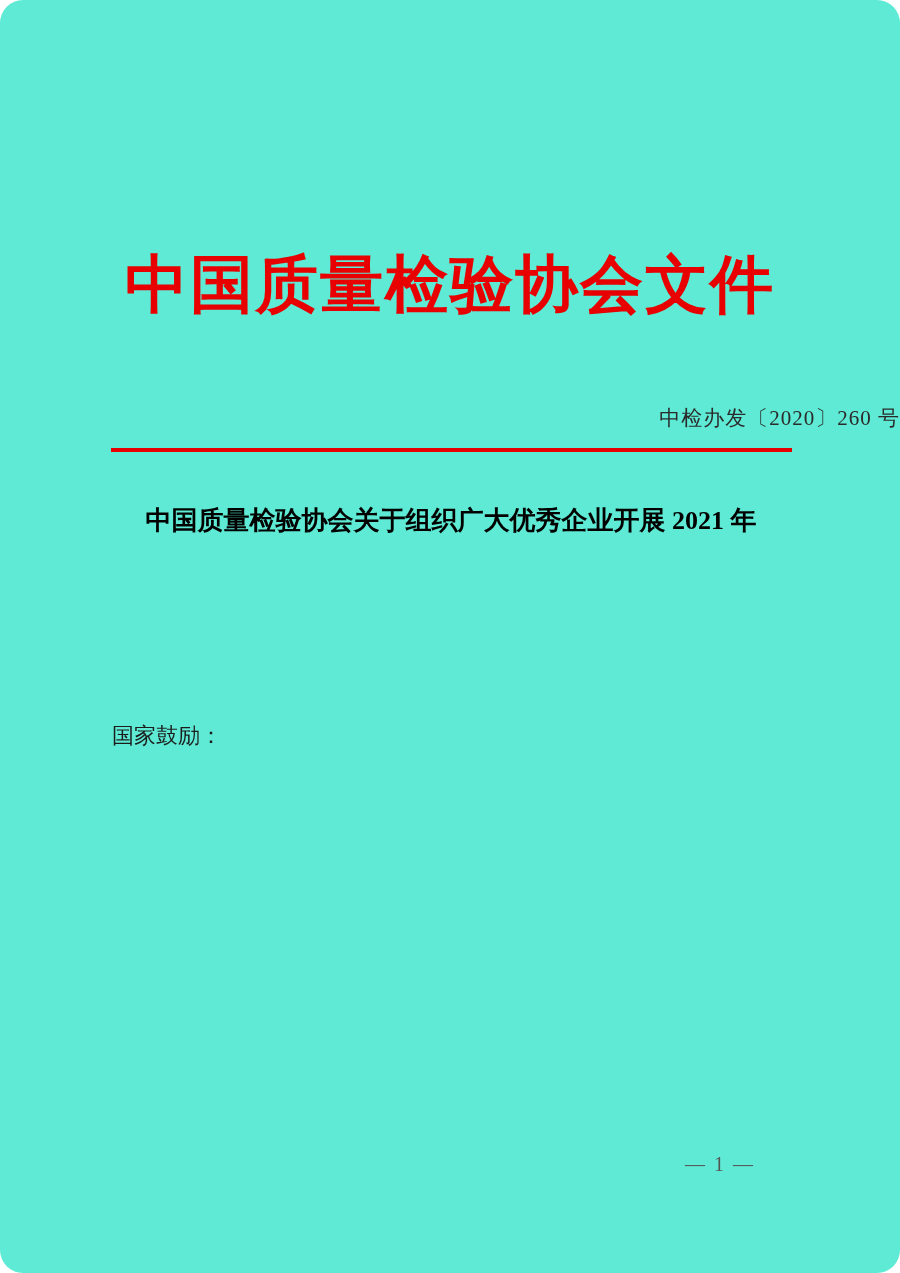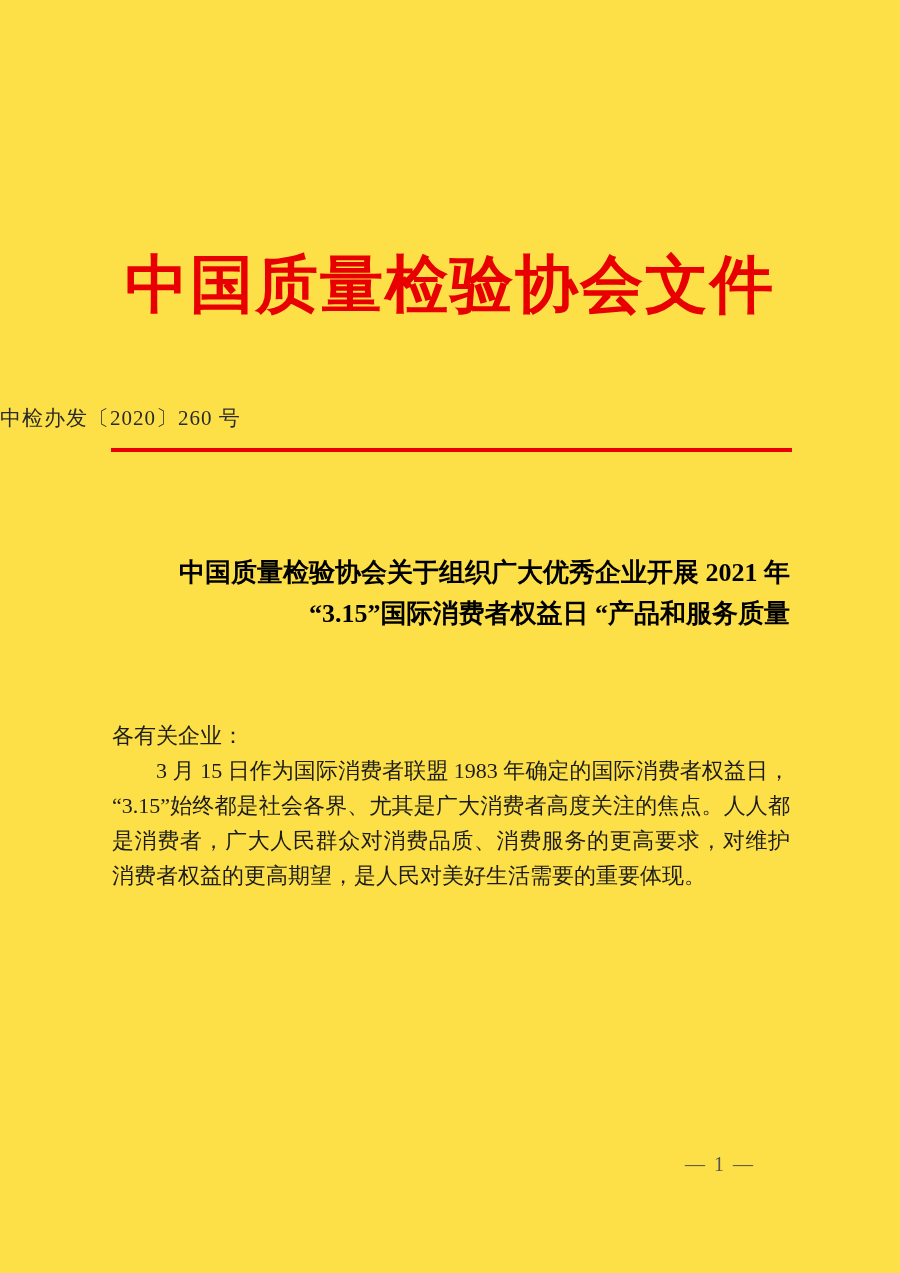--- a/index.html
+++ b/index.html
@@ -11,55 +11,56 @@
   html,body{background:#ffffff;}
   body{
     width:900px;height:1273px;
     position:relative;
     font-family:"Liberation Serif","DejaVu Serif",serif;
     color:var(--text-primary);
     overflow:hidden;
   }
   .page{
     position:absolute;inset:0;
-    background:#fde047;
+    background:#5eead4;
+    border-radius:23px;
   }
   
   .org-title{
     position:absolute;
     top:250px;left:0;right:0;
     text-align:center;
     font-size:63px;
     line-height:70px;
     font-weight:bold;
     letter-spacing:2px;
     color:var(--accent-red);
     white-space:nowrap;
   }
   .doc-number{
     position:absolute;
     top:404px;left:0;right:0;
-    text-align:left;
+    text-align:right;
     font-size:21px;
     line-height:28px;
     letter-spacing:1px;
     color:#2a2a2a;
     font-weight:normal;
   }
   .red-rule{
     position:absolute;
     top:448px;left:111px;
     width:681px;height:4px;
     background:var(--accent-red);
   }
   
   .doc-title{
     position:absolute;
-    top:552px;left:112px;width:678px;
-    text-align:right;
+    top:500px;left:112px;width:678px;
+    text-align:center;
     font-weight:bold;
     font-size:26px;
     line-height:41px;
     color:#000000;
   }
   .doc-title .title-line{white-space:nowrap;}
   
   .notice-body{
     position:absolute;
     top:718px;left:112px;width:678px;
@@ -87,23 +88,21 @@
 <div class="page">
 
   <div class="org-title">中国质量检验协会文件</div>
 
   <div class="doc-number">中检办发〔2020〕260 号</div>
 
   <div class="red-rule"></div>
 
   <div class="doc-title">
     <div class="title-line">中国质量检验协会关于组织广大优秀企业开展 2021 年</div>
-    <div class="title-line">“3.15”国际消费者权益日 “产品和服务质量</div>
   </div>
 
   <div class="notice-body">
-    <p class="salutation">各有关企业：</p>
-    <p class="para">3 月 15 日作为国际消费者联盟 1983 年确定的国际消费者权益日，“3.15”始终都是社会各界、尤其是广大消费者高度关注的焦点。人人都是消费者，广大人民群众对消费品质、消费服务的更高要求，对维护消费者权益的更高期望，是人民对美好生活需要的重要体现。</p>
+    <p class="salutation">国家鼓励：</p>
   </div>
 
   <div class="page-number">— 1 —</div>
 
 </div>
 
 </body></html>

